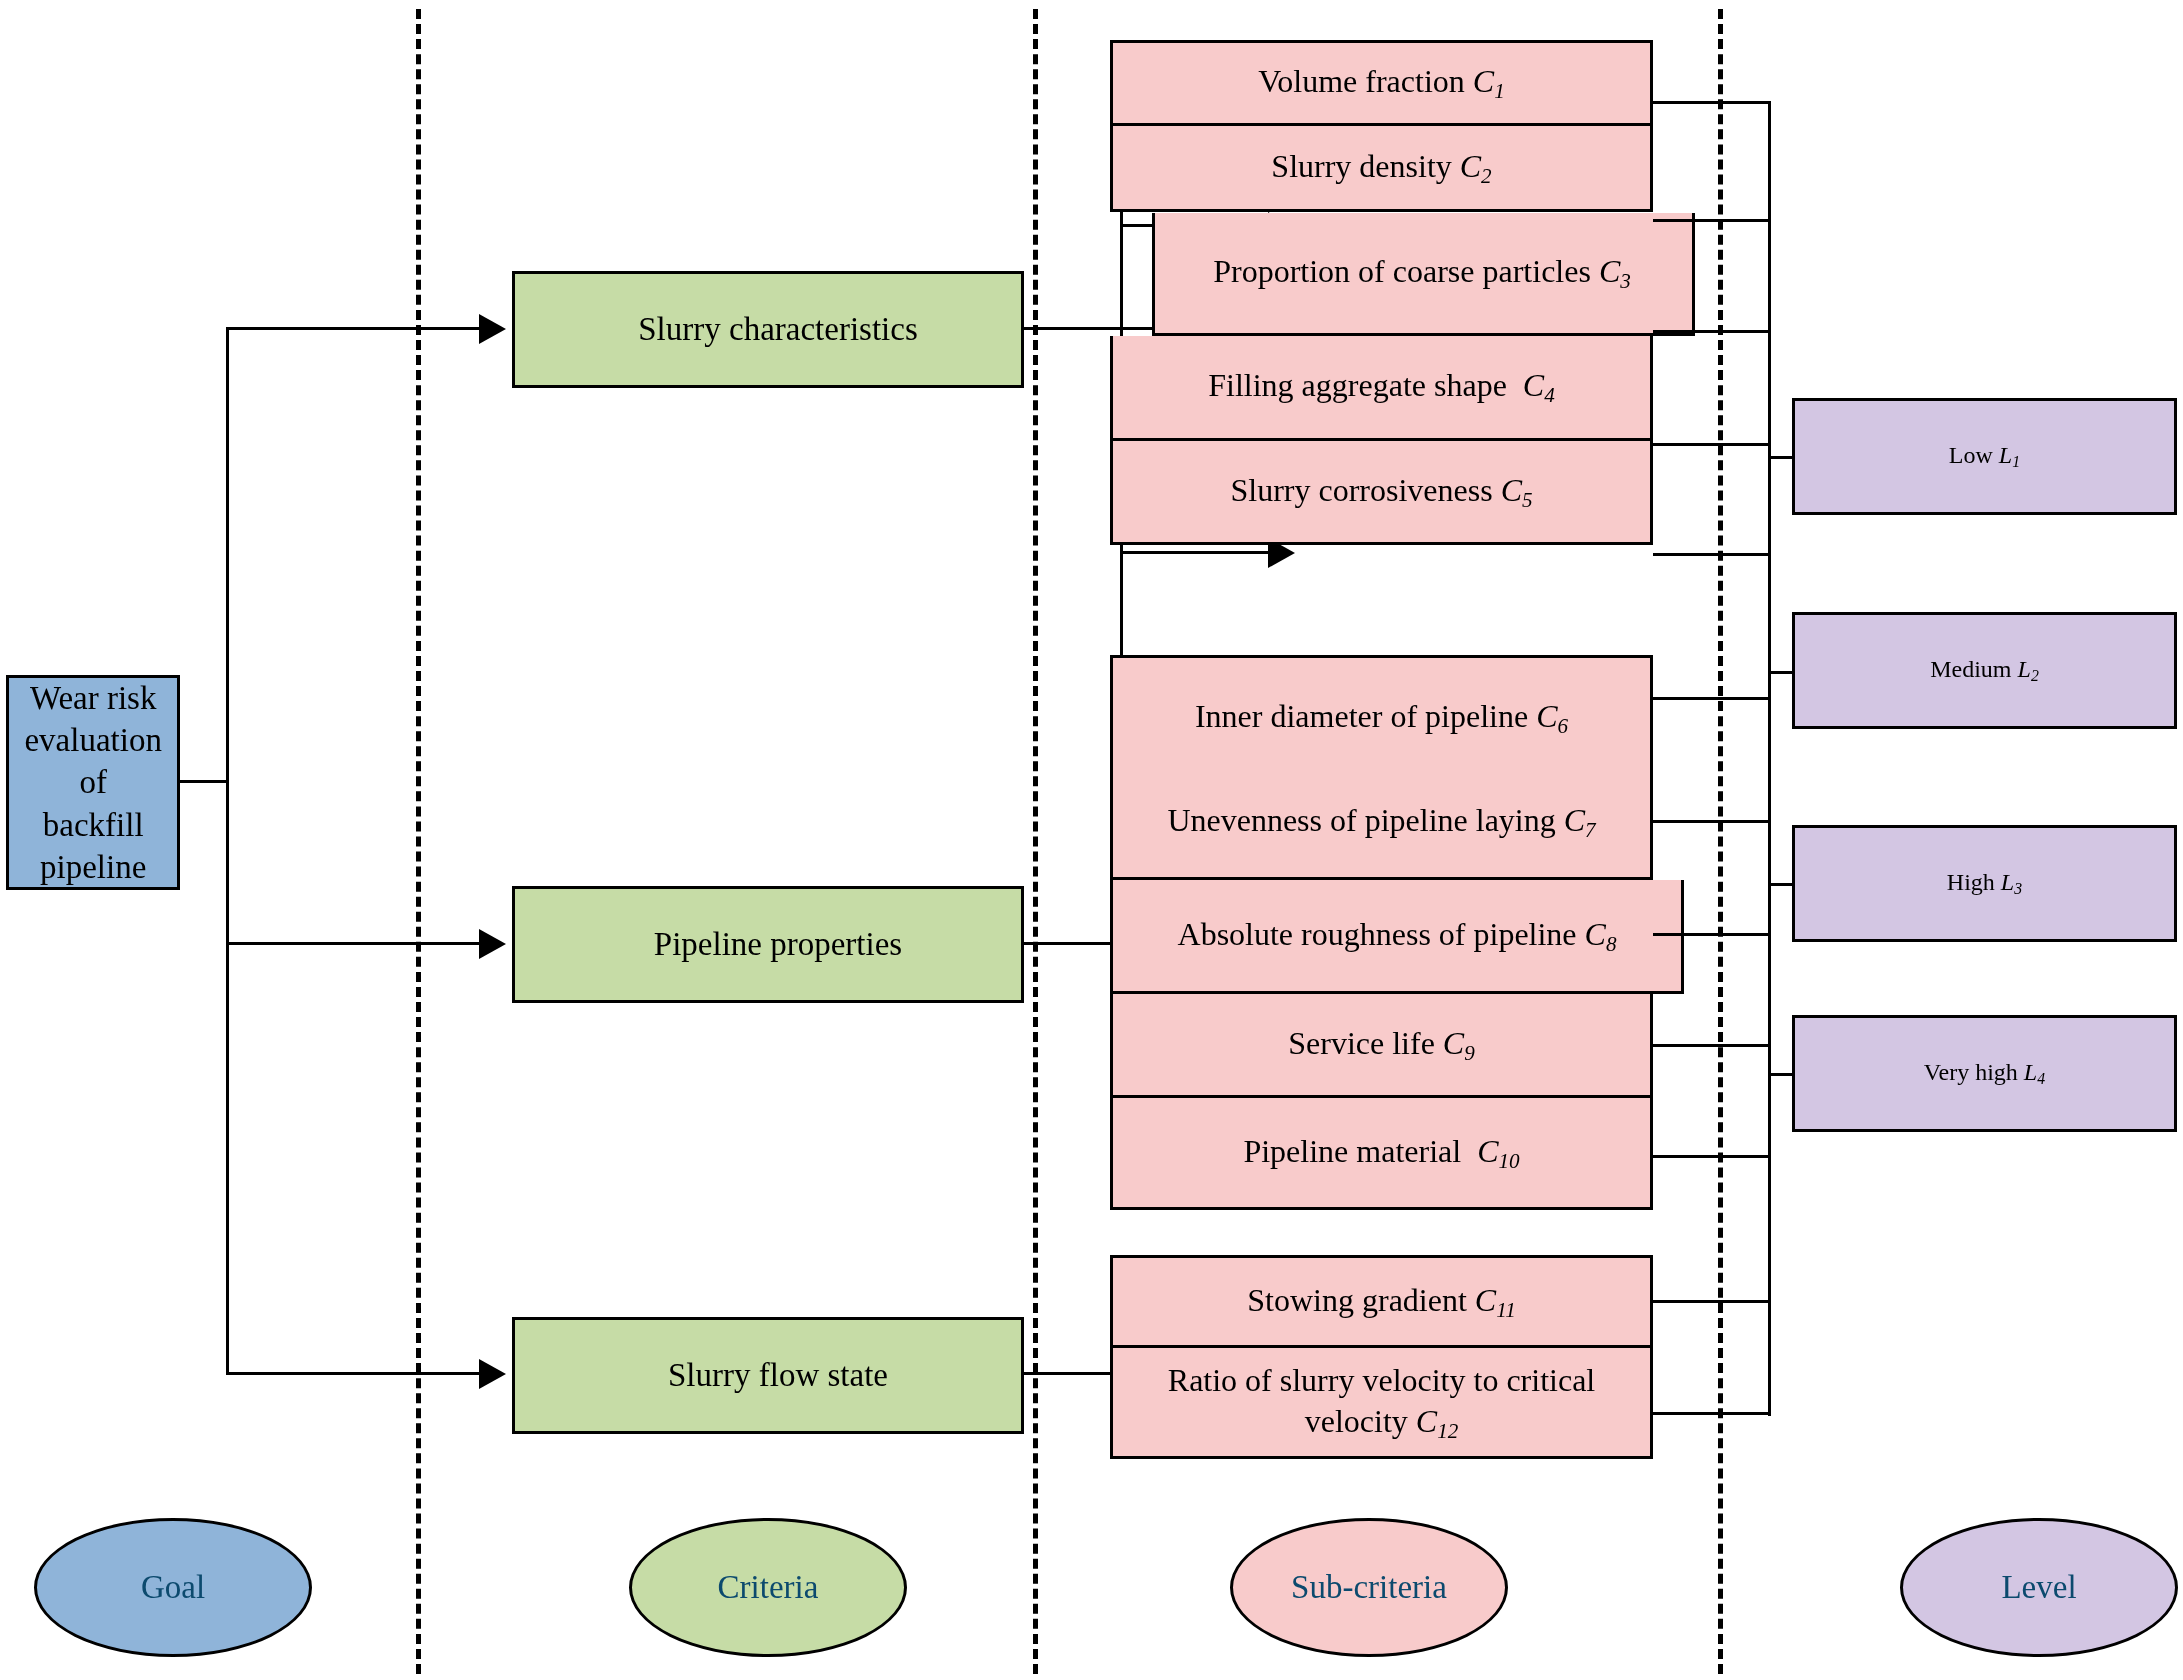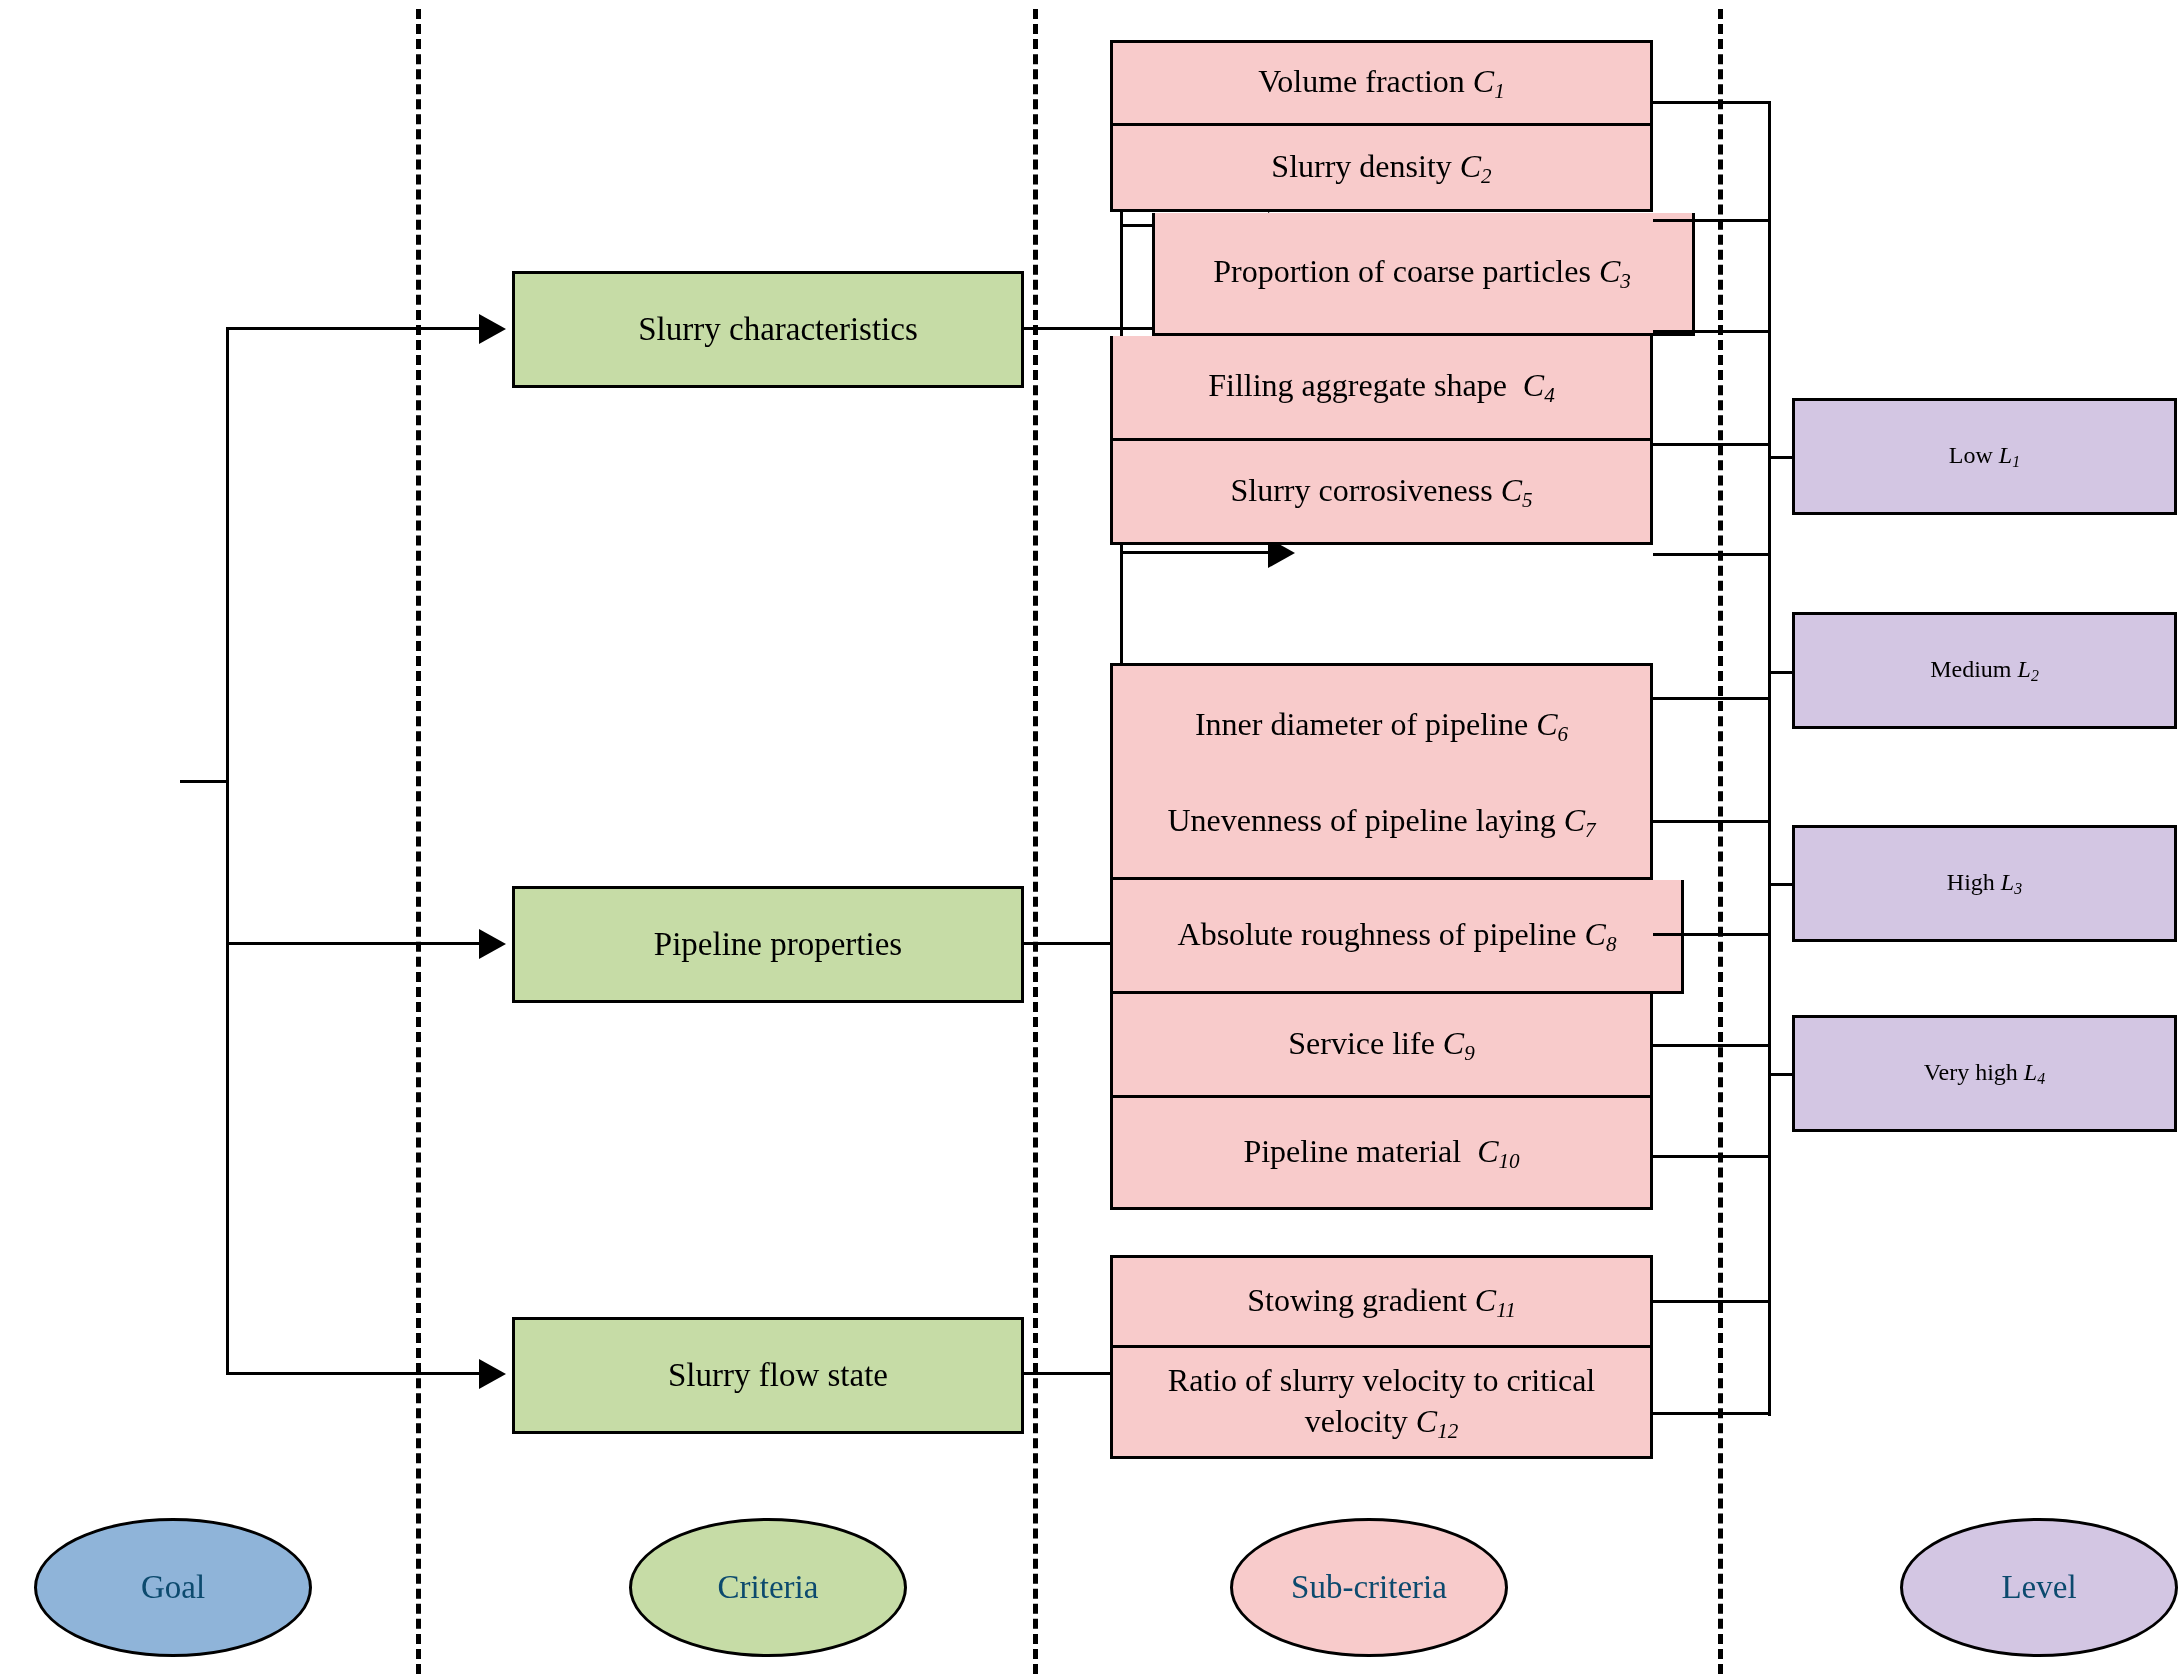--- a/index.html
+++ b/index.html
@@ -27,20 +27,27 @@
 </style>
 </head>
 <body>
 
 <div id="stage">
 
   <div class="dash" style="left:416px;top:8.6px;height:1665px;"></div>
   <div class="dash" style="left:1033px;top:8.6px;height:1665px;"></div>
   <div class="dash" style="left:1718px;top:8.6px;height:1665px;"></div>
 
+  <div class="box goal" style="left:6.2px;top:675px;width:174px;height:215px;">
+    <div>
+      <div>Wear risk</div>
+      <div>evaluation of</div>
+      <div>backfill pipeline</div>
+    </div>
+  </div>
 
   <div class="hline" style="left:180px;top:780px;width:49px;height:3.1px;"></div>
   <div class="vline" style="left:226px;top:327px;width:3.1px;height:1048px;"></div>
 
   <div class="hline" style="left:226px;top:327px;width:253px;height:3.1px;"></div>
   <div class="arrow" style="left:479px;top:314px;"></div>
 
   <div class="hline" style="left:226px;top:942px;width:253px;height:3.1px;"></div>
   <div class="arrow" style="left:479px;top:929px;"></div>
 
@@ -118,21 +125,21 @@
   </div>
   <div class="box sub mid" style="left:1110px;top:336px;width:543px;height:105px;">
     <span><span>Filling aggregate shape</span>&nbsp;
       <span class="ital">C</span><sub class="ital">4</sub></span>
   </div>
   <div class="box sub mid" style="left:1110px;top:441px;width:543px;height:104px;">
     <span><span>Slurry corrosiveness</span>
       <span class="ital">C</span><sub class="ital">5</sub></span>
   </div>
 
-  <div class="box sub" style="left:1110px;top:655px;width:543px;height:125px;margin-top:8px;">
+  <div class="box sub" style="left:1110px;top:655px;width:543px;height:125px;">
     <span><span>Inner diameter of pipeline</span>
       <span class="ital">C</span><sub class="ital">6</sub></span>
   </div>
   <div class="box sub mid" style="left:1110px;top:766px;width:543px;height:114px;">
     <span><span>Unevenness of pipeline laying</span>
       <span class="ital">C</span><sub class="ital">7</sub></span>
   </div>
   <div class="box sub mid" style="left:1110px;top:880px;width:574px;height:114px;">
     <span><span>Absolute roughness of pipeline</span>
       <span class="ital">C</span><sub class="ital">8</sub></span>

